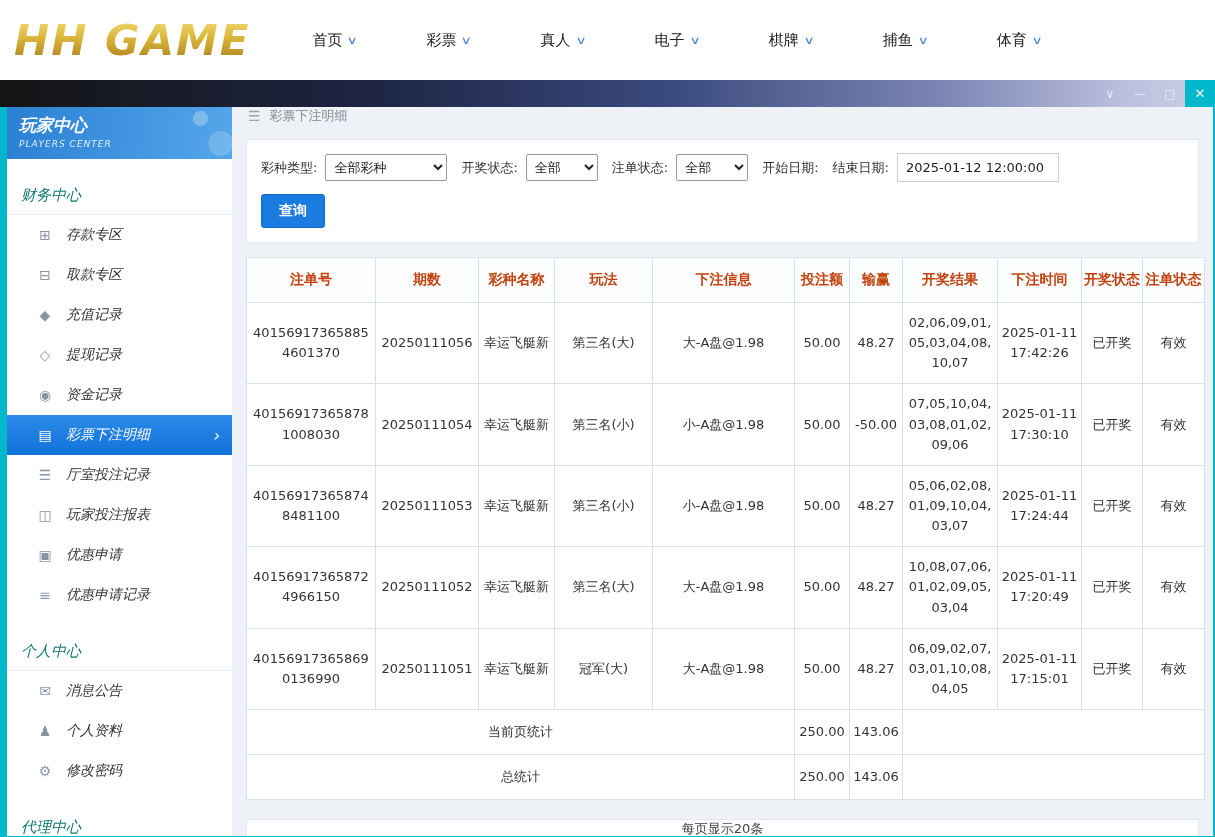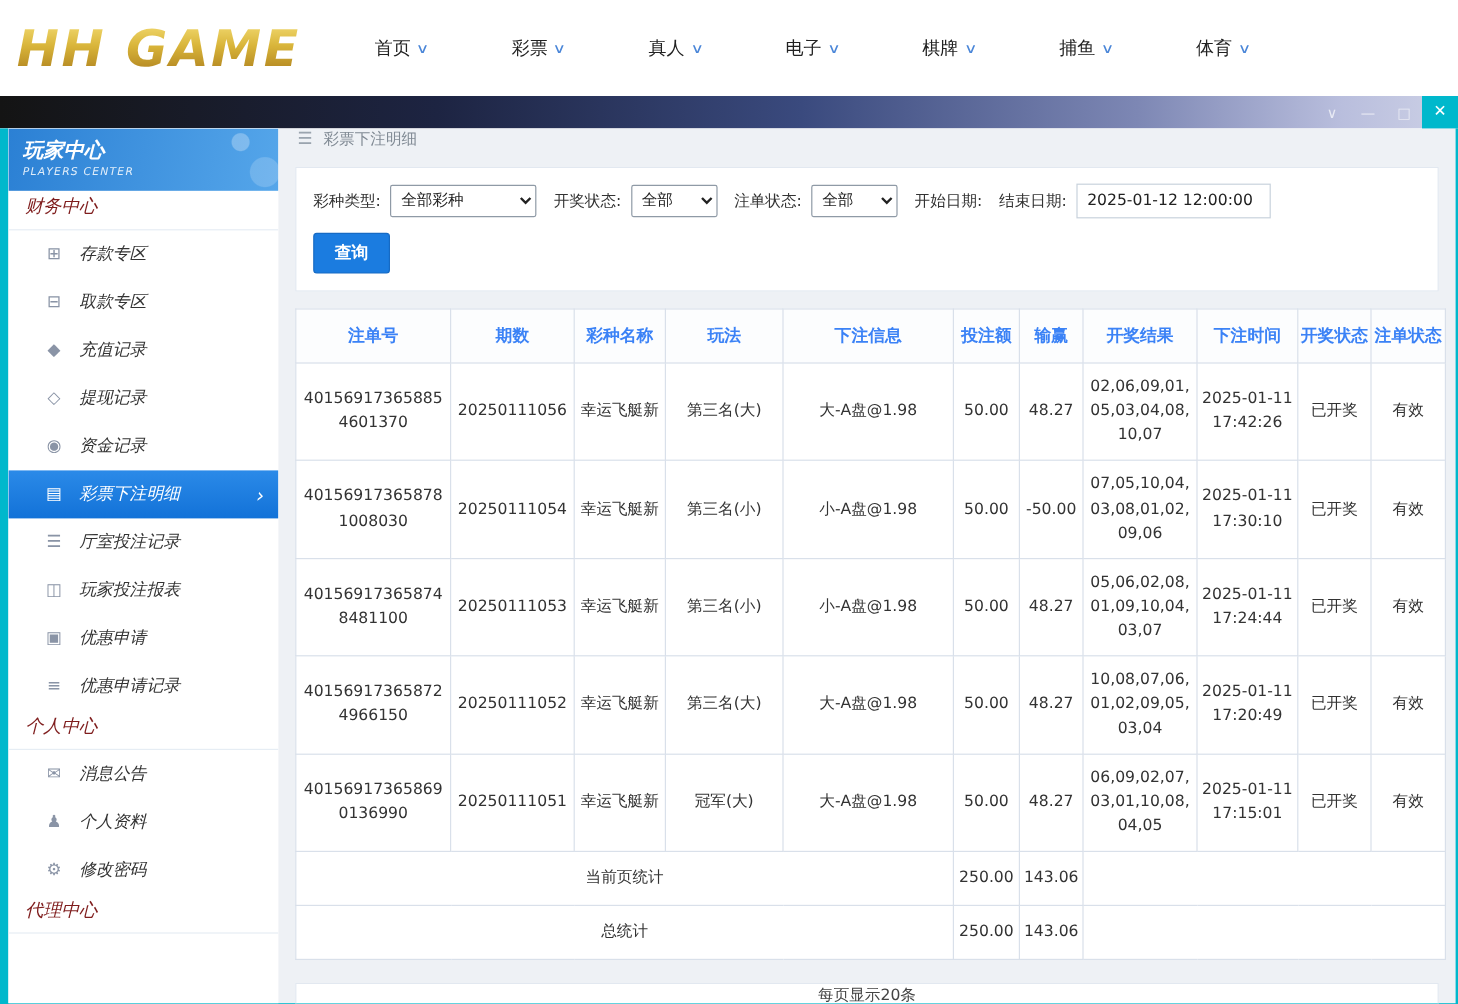--- a/index.html
+++ b/index.html
@@ -29,21 +29,21 @@
 
   
   .sidebar { width:225px; background:#fff; flex-shrink:0; overflow:hidden;font-style:italic; }
   .sb-header { height:52px; padding:7px 12px; color:#fff;
     background:
       radial-gradient(circle at 86% 22%, rgba(255,255,255,.28) 7px, transparent 8px),
       radial-gradient(circle at 95% 70%, rgba(255,255,255,.18) 12px, transparent 13px),
       linear-gradient(100deg,#2b80d4,#55a6ea); }
   .sb-title { font-size:17px; font-weight:bold; }
   .sb-sub { font-size:9px; letter-spacing:1px; color:rgba(255,255,255,.85); margin-top:2px; }
-  .sb-section { padding:4px 14px 9px; font-size:15px; color:#7f1d1d; border-bottom:1px solid #e6edf4; }
+  .sb-section { padding:27px 14px 9px; font-size:15px; color:#0f766e; border-bottom:1px solid #e6edf4; }
   .s-item { height:40px; display:flex; align-items:center; gap:13px; padding-left:30px;
     font-size:14px; color:#333; cursor:pointer; position:relative; }
   .s-ic { width:16px; text-align:center; color:#8a94a6; font-size:14px; }
   .s-item.active { background:linear-gradient(180deg,#2b8ae8,#1272d8); color:#fff; }
   .s-item.active .s-ic { color:#fff; }
   .s-arrow { position:absolute; right:12px; font-size:16px; color:#fff; }
 
   
   .main { flex:1; display:flex; flex-direction:column; overflow:hidden; }
   .breadcrumb { height:40px; display:flex; align-items:center; gap:9px; padding:0 16px;
@@ -59,21 +59,21 @@
   .sel-type { width:122px; } .sel-sm { width:72px; }
   .date-input { width:162px; padding:6px 8px; font-size:13px; border:1px solid #c9d2dc; color:#222;
     font-family:inherit; }
   .btn-row { margin-top:12px; }
   .btn-search { background:#1b7ce0; color:#fff; border:1px solid #166ac4; border-radius:3px;
     padding:7px 17px; font-size:14px; font-weight:bold; cursor:pointer; font-family:inherit; }
 
   .table-wrap { margin:14px 14px 0; }
   table { width:100%; border-collapse:collapse; table-layout:fixed; background:#fff; }
   th,td { border:1px solid #d9e0ea; text-align:center; vertical-align:middle; }
-  th { padding:13px 2px; font-size:14px; color:#3b82f6; background:#fcfdfe; font-weight:bold; }
+  th { padding:13px 2px; font-size:14px; color:#c2410c; background:#fcfdfe; font-weight:bold; }
   td { padding:10px 3px; font-size:13px; color:#333; word-break:break-all; line-height:1.55; }
   .sum-label { font-size:13px; padding:12px 2px; }
 
   .pager { margin:19px 14px 0; background:#fff; border:1px solid #e2e8f0; height:42px;
     display:flex; align-items:center; justify-content:space-between; padding:0 14px; font-size:13px; color:#444;flex-direction:column; }
   .pager-right { display:flex; align-items:center; gap:9px; }
   .pg-link { color:#1a6fe0; cursor:pointer; }
   .pg-current { min-width:18px; height:18px; padding:0 3px; display:inline-flex; align-items:center;
     justify-content:center; background:#8b96d8; border:1px solid #6a74c0; color:#fff; font-size:12px; }
   .pg-input { width:34px; height:21px; border:1px solid #6f9fe0; font-size:13px; text-align:center; }

